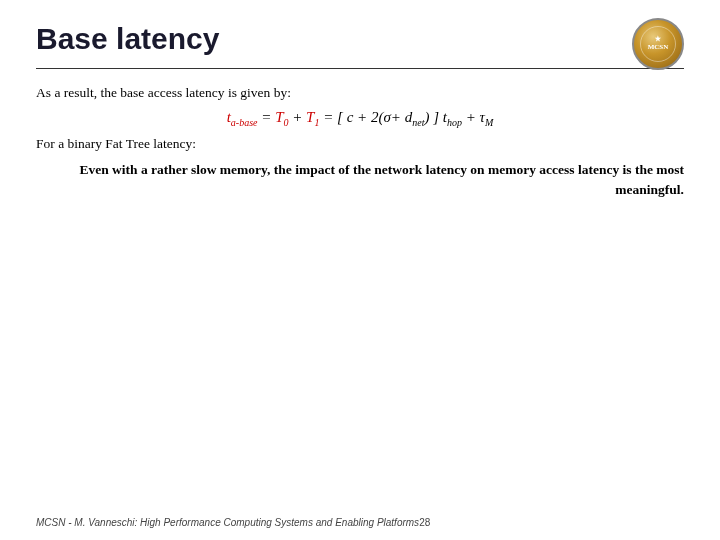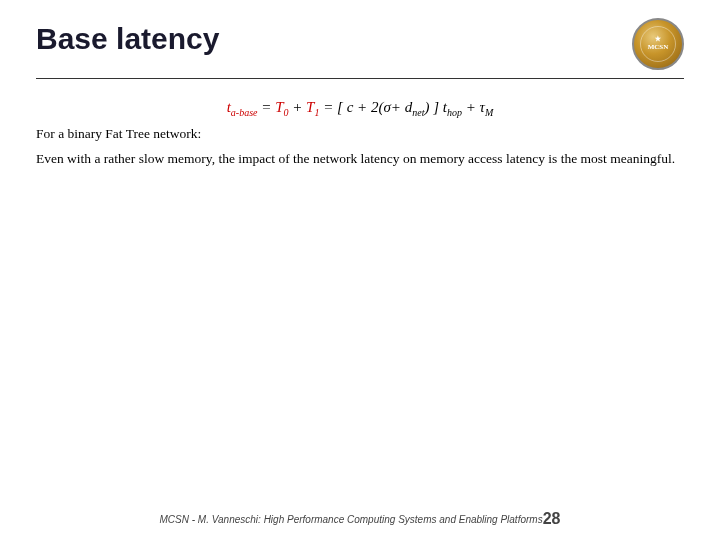--- a/index.html
+++ b/index.html
@@ -19,21 +19,21 @@
       width: 720px;
       height: 540px;
       padding: 22px 36px 16px 36px;
       position: relative;
     }
 
     .title {
       font-size: 30px;
       font-weight: bold;
       color: #1a1a2e;
-      margin-bottom: 22px;
+      margin-bottom: 12px;
       font-family: Arial, sans-serif;
     }
 
     .divider {
       border: none;
       border-top: 1.5px solid #333;
       margin-bottom: 10px;
     }
 
     .intro {
@@ -49,21 +49,21 @@
 
     .formula-block .formula {
       font-size: 15px;
     }
 
     .text-line {
       font-size: 13.5px;
       margin-bottom: 4px;
       line-height: 1.5;
     }
-    .bold { font-weight: normal; }
+    .bold { font-weight: bold; text-align: right; }
 
     .logo {
       position: absolute;
       top: 18px;
       right: 36px;
       width: 52px;
       height: 52px;
     }
 
     .logo-circle {
@@ -96,32 +96,32 @@
       line-height: 1.1;
       font-family: serif;
     }
 
     .footer {
       position: absolute;
       bottom: 12px;
       left: 36px;
       right: 36px;
       display: flex;
-      justify-content: center;
+      justify-content: flex-start;
       align-items: center;
       font-size: 10px;
       color: #444;
       font-family: Arial, sans-serif;
       font-style: italic;
     }
 
     .footer-page {
       font-style: normal;
-      font-size: 16px;
-      font-weight: bold;
+      font-size: 10px;
+      font-weight: normal;
     }
 
     
     .sub { font-size: 10px; vertical-align: sub; }
 
     .formula-red {
       color: #cc0000;
       font-style: italic;
     }
 
@@ -143,34 +143,35 @@
       </div>
     </div>
   </div>
 
   <div class="title">Base latency</div>
 
   <hr class="divider">
 
   <div class="content">
 
+    <div class="intro text-line">As a result, the base access latency is given by:</div>
 
     <div class="formula-block">
       <span class="formula formula-red">
         <i>t</i><sub class="sub">a-base</sub>
         <span style="color:#000;"> = </span>
         <i>T</i><sub class="sub">0</sub>
         <span style="color:#000;"> + </span>
         <i>T</i><sub class="sub">1</sub>
         <span style="color:#000;"> = [ <i>c</i> + 2(σ+ <i>d</i></span><sub class="sub" style="color:#000;">net</sub><span style="color:#000;">) ] <i>t</i></span><sub class="sub" style="color:#000;">hop</sub><span style="color:#000;"> + τ</span><sub class="sub" style="color:#000;">M</sub>
       </span>
     </div>
 
 
-    <div class="text-line">For a binary Fat Tree network:</div>
+    <div class="text-line">For a binary Fat Tree latency:</div>
 
 
 
 
 
 
 
     <div class="text-line bold" style="margin-top:5px;">Even with a rather slow memory, the impact of the network latency on memory access latency is the most meaningful.</div>
 
   </div>

